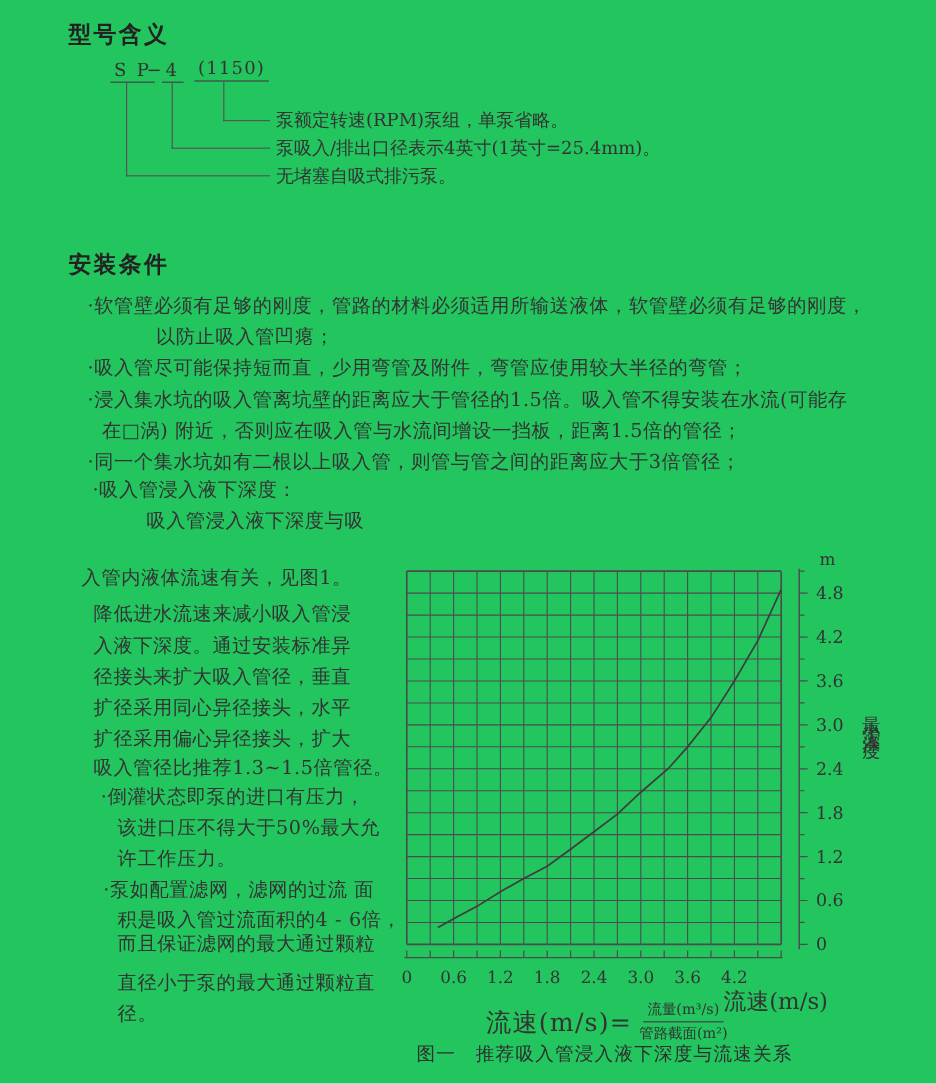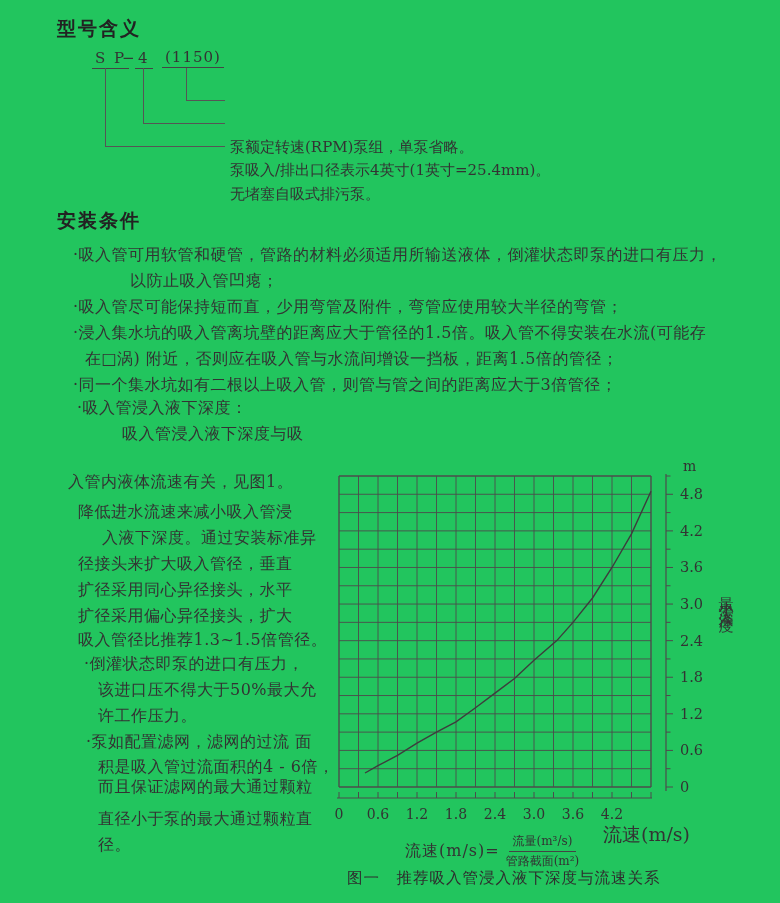--- a/index.html
+++ b/index.html
@@ -5,27 +5,27 @@
   html,body{margin:0;padding:0;background:#fff;}
   .page{position:relative;width:780px;height:903px;background:#22c55e;overflow:hidden;
         font-family:"DejaVu Serif","Liberation Serif",serif;color:#2e2e2e;}
   .abs{position:absolute;white-space:nowrap;}
   .h{font-family:"Liberation Sans","DejaVu Sans",sans-serif;font-weight:bold;
      font-size:19px;color:#222;letter-spacing:2px;}
   .cond{font-size:16px;color:#333;letter-spacing:0.5px;}
   .code{font-size:15px;color:#333;letter-spacing:2px;text-align:center;}
   .u{border-bottom:1.2px solid #444;padding:0 3px 1px 3px;}
   .cline{position:absolute;background:#555;}
-  .callout{font-size:15px;color:#333;margin-top:47px;}
+  .callout{font-size:15px;color:#333;}
   .ylab{writing-mode:vertical-rl;text-orientation:upright;font-size:15px;color:#333;
         letter-spacing:4px;}
   .frac{display:inline-flex;flex-direction:column;align-items:center;vertical-align:middle;}
   .frac .num{font-size:12px;color:#333;border-bottom:1px solid #444;padding:0 4px 1px 4px;}
   .frac .den{font-size:12px;color:#333;padding-top:1px;}
-  .flhs{font-size:16px;color:#333;letter-spacing:1px;margin-right:6px;text-align:center;}
+  .flhs{font-size:21px;color:#333;letter-spacing:1px;margin-right:6px;text-align:center;}
   .caption{font-size:15.5px;color:#2e2e2e;letter-spacing:1px;}
   svg text{font-family:"DejaVu Serif","Liberation Serif",serif;fill:#333;}
 </style>
 </head>
 <body>
 
 <div class="page">
 
   <div class="abs h" style="left:57px;top:16px;">型号含义</div>
 
@@ -40,31 +40,31 @@
   <div class="cline" style="left:143px;top:123px;width:82px;height:1px;"></div>
   <div class="cline" style="left:186px;top:68px;width:1px;height:33px;"></div>
   <div class="cline" style="left:186px;top:100px;width:39px;height:1px;"></div>
 
   <div class="abs callout" style="left:230px;top:91px;">泵额定转速(RPM)泵组，单泵省略。</div>
   <div class="abs callout" style="left:230px;top:114px;">泵吸入/排出口径表示4英寸(1英寸=25.4mm)。</div>
   <div class="abs callout" style="left:230px;top:138px;">无堵塞自吸式排污泵。</div>
 
   <div class="abs h" style="left:57px;top:208px;">安装条件</div>
 
-  <div class="abs cond" style="left:73px;top:245px;">·吸入管可用软管和硬管，管路的材料必须适用所输送液体，倒灌状态即泵的进口有压力，</div>
+  <div class="abs cond" style="left:73px;top:245px;">·软管壁必须有足够的刚度，管路的材料必须适用所输送液体，软管壁必须有足够的刚度，</div>
   <div class="abs cond" style="left:104px;top:271px;margin-left:26px;">以防止吸入管凹瘪；</div>
   <div class="abs cond" style="left:73px;top:297px;">·吸入管尽可能保持短而直，少用弯管及附件，弯管应使用较大半径的弯管；</div>
   <div class="abs cond" style="left:73px;top:323px;">·浸入集水坑的吸入管离坑壁的距离应大于管径的1.5倍。吸入管不得安装在水流(可能存</div>
   <div class="abs cond" style="left:85px;top:349px;">在□涡) 附近，否则应在吸入管与水流间增设一挡板，距离1.5倍的管径；</div>
   <div class="abs cond" style="left:73px;top:375px;">·同一个集水坑如有二根以上吸入管，则管与管之间的距离应大于3倍管径；</div>
   <div class="abs cond" style="left:77px;top:398px;">·吸入管浸入液下深度：</div>
   <div class="abs cond" style="left:122px;top:424px;">吸入管浸入液下深度与吸</div>
   <div class="abs cond" style="left:68px;top:472px;">入管内液体流速有关，见图1。</div>
   <div class="abs cond" style="left:78px;top:502px;">降低进水流速来减小吸入管浸</div>
-  <div class="abs cond" style="left:78px;top:528px;margin-left:24px;">入液下深度。通过安装标准异</div>
+  <div class="abs cond" style="left:78px;top:528px;">入液下深度。通过安装标准异</div>
   <div class="abs cond" style="left:78px;top:554px;">径接头来扩大吸入管径，垂直</div>
   <div class="abs cond" style="left:78px;top:580px;">扩径采用同心异径接头，水平</div>
   <div class="abs cond" style="left:78px;top:606px;">扩径采用偏心异径接头，扩大</div>
   <div class="abs cond" style="left:78px;top:630px;">吸入管径比推荐1.3~1.5倍管径。</div>
   <div class="abs cond" style="left:84px;top:654px;">·倒灌状态即泵的进口有压力，</div>
   <div class="abs cond" style="left:98px;top:680px;">该进口压不得大于50%最大允</div>
   <div class="abs cond" style="left:98px;top:706px;">许工作压力。</div>
   <div class="abs cond" style="left:86px;top:732px;text-align:center;">·泵如配置滤网，滤网的过流 面</div>
   <div class="abs cond" style="left:98px;top:757px;">积是吸入管过流面积的4 - 6倍，</div>
   <div class="abs cond" style="left:98px;top:777px;">而且保证滤网的最大通过颗粒</div>

